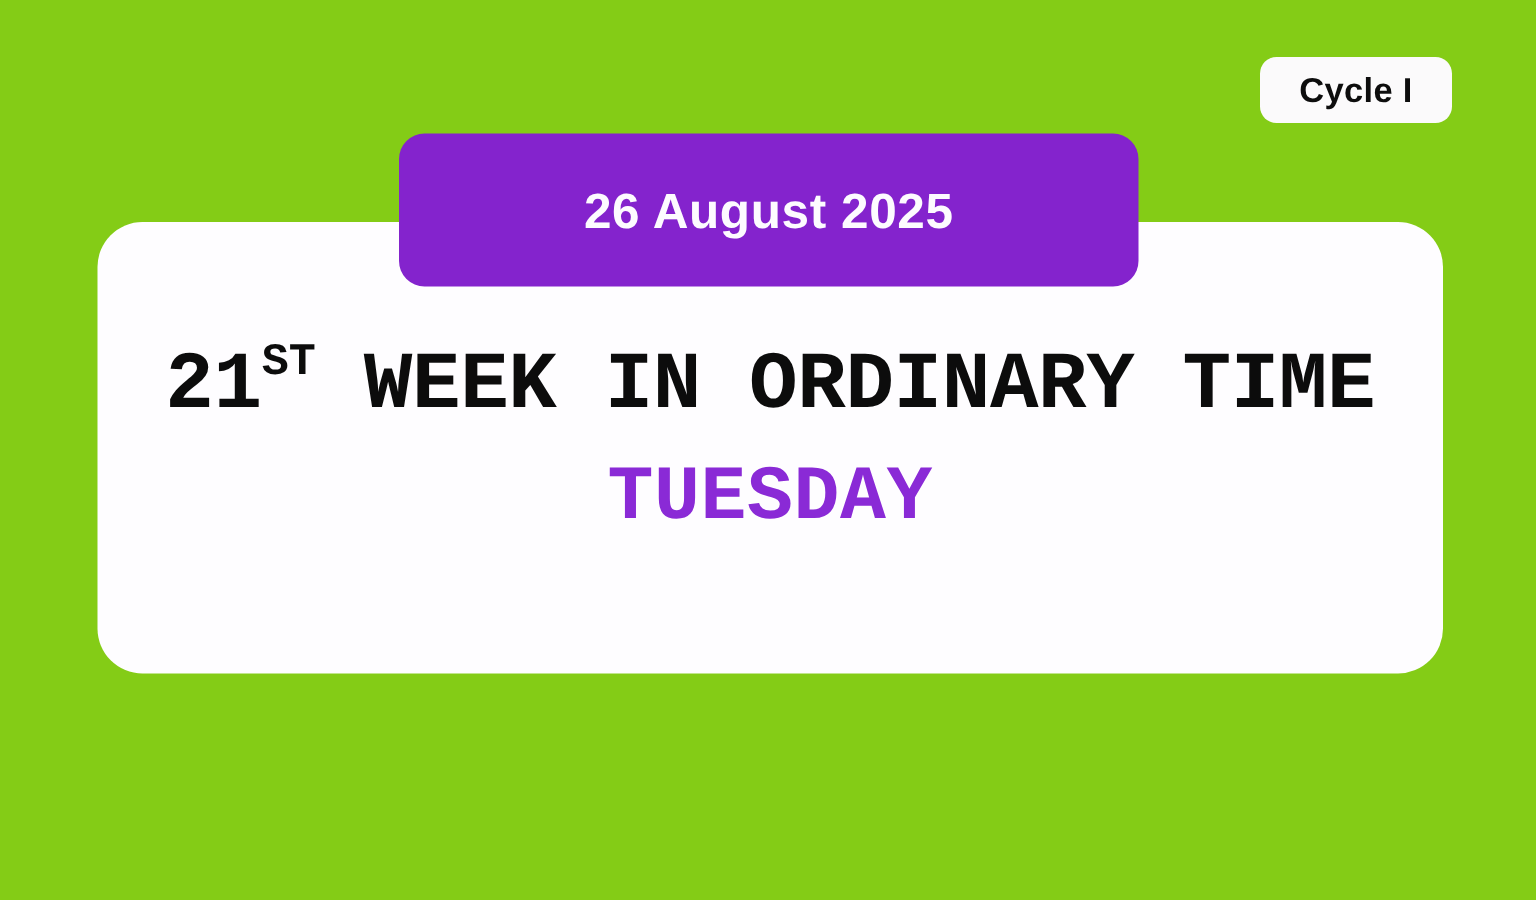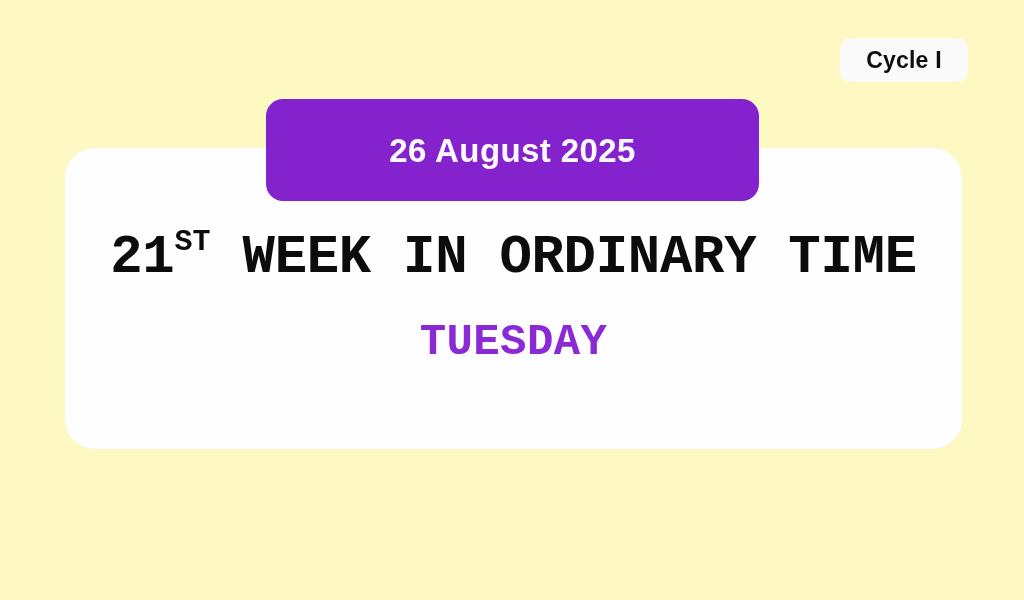--- a/index.html
+++ b/index.html
@@ -11,21 +11,21 @@
     height: 600px;
     overflow: hidden;
     font-family: "Liberation Sans", sans-serif;
     background: #ddbafb;
   }
 
   #stage {
     position: relative;
     width: 1024px;
     height: 600px;
-    background: #fef9c3;
+    background: #84cc16;
   }
 
   
   #cycle-badge {
     position: absolute;
     left: 840px;
     top: 38px;
     width: 128px;
     height: 44px;
     background: #fbfafb;
@@ -50,21 +50,21 @@
     width: 897px;
     height: 301px;
     background: #fefdff;
     border-radius: 30px;
   }
 
   
   #date-banner {
     position: absolute;
     left: 266px;
-    top: 99px;
+    top: 89px;
     width: 493px;
     height: 102px;
     background: #8423cd;
     border-radius: 17px;
     display: flex;
     align-items: center;
     justify-content: center;
     z-index: 3;
   }
   #date-banner .date-text {
@@ -104,22 +104,22 @@
   #week-title .ordinal-suffix {
     font-size: 30px;
     font-weight: 800;
     vertical-align: baseline;
     position: relative;
     top: -22px;
     letter-spacing: 0px;
   }
 
   #weekday {
-    margin-top: 35px;
-    font-size: 44px;
+    margin-top: 22px;
+    font-size: 51px;
     font-weight: 800;
     color: #8a2ad6;
     letter-spacing: 0.4px;
     line-height: 1;
     text-align: left;
   }
 </style>
 </head>
 <body>
 

